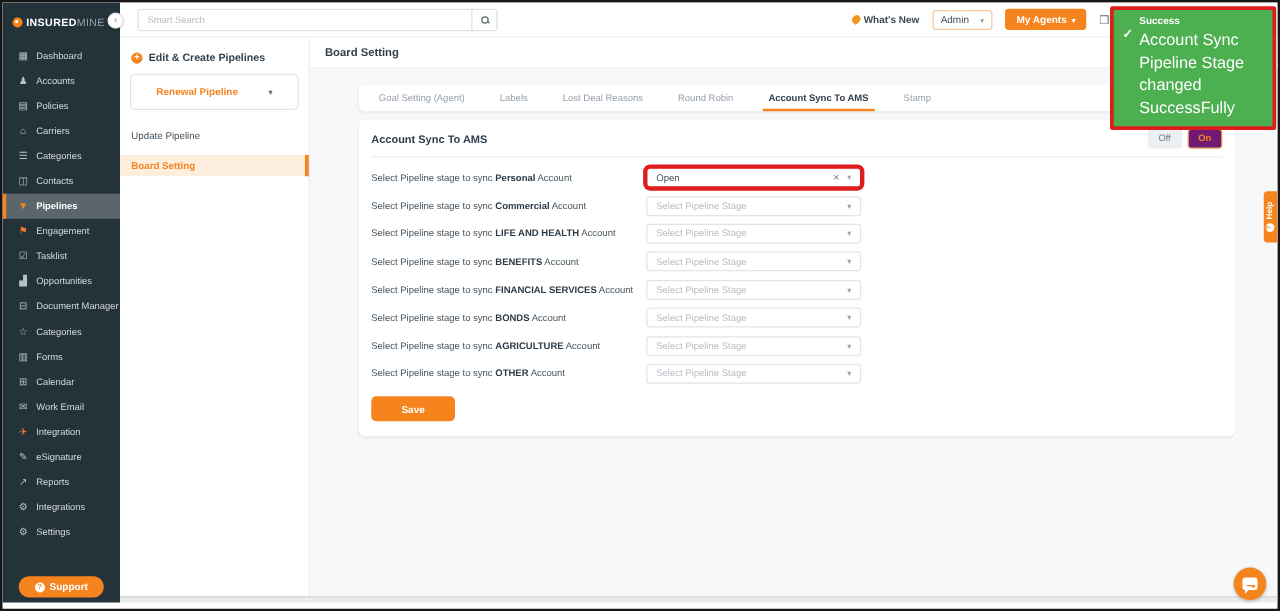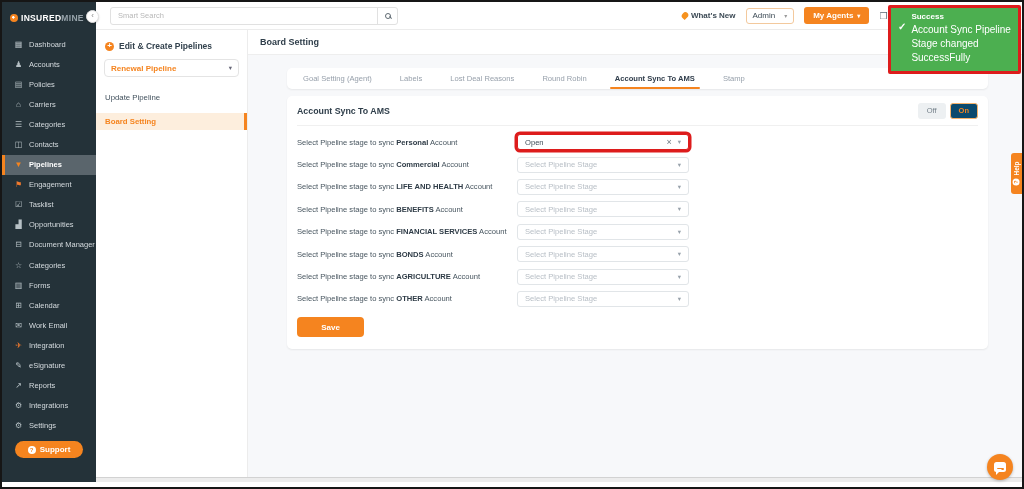--- a/index.html
+++ b/index.html
@@ -5,28 +5,28 @@
   * { margin:0; padding:0; box-sizing:border-box; }
   html,body { width:1024px; height:489px; background:#fff; font-family:"Liberation Sans", sans-serif; }
   .frame { position:relative; width:1024px; height:489px; border:2px solid #161616; background:#fff; overflow:hidden; }
   .app { display:flex; height:480px; }
 
   
   .sidebar { width:94px; flex:none; background:#243239; display:flex; flex-direction:column; }
   .logo { display:flex; align-items:center; gap:3px; padding:11px 0 6px 8px; }
   .logo-dot { width:8px; height:8px; border-radius:50%; background:radial-gradient(circle at 42% 42%, #fff 0 1px, #f5841f 1.5px); flex:none; }
   .logo-text { font-size:8.5px; font-weight:700; color:#fff; letter-spacing:.3px; white-space:nowrap; }
-  .logo-text .lt2 { color:#97a3aa; font-weight:700; }
+  .logo-text .lt2 { color:#97a3aa; font-weight:400; }
   .nav { flex:1; margin-top:5px; }
   .nav-item { display:flex; align-items:center; gap:6px; height:20.1px; padding-left:9px; border-left:3px solid transparent; font-size:7.5px; color:#d4dade; cursor:pointer; }
   .nav-icon { width:9px; font-size:8px; color:#b6c0c5; text-align:center; flex:none; }
   .nav-icon.accent { color:#f07a2e; }
   .nav-item.active { background:#5a656c; border-left-color:#f5841f; color:#fff; font-weight:600; }
   .nav-item.active .nav-icon { color:#f5841f; }
-  .support-btn { margin:4px auto 24px; background:#f5841f; color:#fff; border-radius:10px; padding:4px 13px; font-size:8px; font-weight:700; display:flex; align-items:flex-end; gap:4px; cursor:pointer; }
+  .support-btn { margin:4px auto 4px; background:#f5841f; color:#fff; border-radius:10px; padding:4px 13px; font-size:8px; font-weight:700; display:flex; align-items:flex-end; gap:4px; cursor:pointer; }
   .support-q { width:8px; height:8px; border-radius:50%; background:#fff; color:#f5841f; font-size:6px; line-height:8px; text-align:center; font-weight:700; }
 
   
   .rightcol { flex:1; display:flex; flex-direction:column; min-width:0; }
   .topbar { height:28px; flex:none; background:#fff; border-bottom:1px solid #ececec; display:flex; align-items:center; padding:0 100px 0 14px; }
   .search-wrap { display:flex; align-items:center; border:1px solid #e1e1e1; border-radius:3px; height:18px; width:288px; background:#fff; }
   .search-input { border:none; outline:none; flex:1; font-size:7.5px; padding:0 7px; color:#444; background:transparent; }
   .search-input::placeholder { color:#b8b8b8; }
   .search-btn { width:20px; height:100%; border-left:1px solid #e1e1e1; display:flex; align-items:center; justify-content:center; cursor:pointer; }
   .mag { width:6px; height:6px; border:1px solid #5f6a72; border-radius:50%; position:relative; }
@@ -40,46 +40,46 @@
   .my-agents .caret { font-size:6px; }
   .tb-icons { display:flex; align-items:center; gap:9px; }
   .tb-icon { font-size:9px; color:#5c6b76; cursor:pointer; }
 
   .collapse-btn { position:absolute; left:84px; top:8px; width:13px; height:13px; border-radius:50%; background:#fff; border:1px solid #e2e2e2; box-shadow:0 1px 2px rgba(0,0,0,.18); font-size:8px; line-height:10px; color:#8a8a8a; text-align:center; z-index:40; cursor:pointer; }
 
   
   .toast { position:absolute; top:3px; right:1px; width:133px; background:#4caf50; border:3px solid #dd1c1c; border-radius:2px; color:#fff; padding:4px 6px 6px 7px; display:flex; gap:5px; z-index:50; }
   .toast-check { font-size:10px; font-weight:700; margin-top:9px; flex:none; }
   .toast-title { font-weight:700; font-size:8px; margin-bottom:1.5px; }
-  .toast-msg { font-size:10px; line-height:1.4; }
+  .toast-msg { font-size:13px; line-height:1.4; }
 
   
   .content { flex:1; display:flex; min-height:0; }
   .panel2 { width:152px; flex:none; background:#fff; border-right:1px solid #ececec; padding-top:8px; }
   .p2-header { display:flex; align-items:center; gap:5px; padding:3px 9px 5px; font-size:8.5px; font-weight:700; color:#33424e; }
   .plus-icon { width:9px; height:9px; border-radius:50%; background:#f5841f; color:#fff; font-size:8px; line-height:8px; text-align:center; flex:none; }
-  .pipeline-select { margin:3px 8px 12px; border:1px solid #e4e4e4; border-radius:4px; height:18px; display:flex; align-items:center; justify-content:space-between; padding:0 6px; font-size:8px; font-weight:700; color:#f5841f; cursor:pointer; }
+  .pipeline-select { margin:3px 8px 12px; border:1px solid #e4e4e4; border-radius:4px; height:29px; display:flex; align-items:center; justify-content:space-between; padding:0 20px; font-size:8px; font-weight:700; color:#f5841f; cursor:pointer; }
   .pipeline-select .caret { font-size:6.5px; color:#667; font-weight:400; }
   .p2-item { height:17px; display:flex; align-items:center; padding:0 9px; margin-top:7px; font-size:7.8px; color:#43525e; border-right:3px solid transparent; cursor:pointer; }
   .p2-item.active { background:#fdeedd; color:#f5841f; border-right-color:#f5841f; font-weight:600; }
 
   
   .main { flex:1; background:#f7f8fa; position:relative; min-width:0; }
   .page-header { height:25px; background:#fff; border-bottom:1px solid #eee; display:flex; align-items:center; padding-left:12px; font-size:9px; font-weight:700; color:#2f3e4a; }
   .tabbar { margin:13px 34px 0 39px; background:#fff; border-radius:5px; box-shadow:0 1px 2px rgba(0,0,0,.07); height:21px; display:flex; align-items:center; padding:0 2px; }
   .tab { padding:0 14px; font-size:7.6px; color:#97a0ab; height:100%; display:flex; align-items:center; position:relative; cursor:pointer; white-space:nowrap; }
   .tab.active { color:#313e4c; font-weight:700; }
   .tab.active::after { content:''; position:absolute; left:9px; right:9px; bottom:0; height:2px; background:#f5841f; border-radius:1px; }
   .card { margin:7px 34px 0 39px; background:#fff; border-radius:5px; box-shadow:0 1px 2px rgba(0,0,0,.07); padding:0 10px 12px; }
   .card-head { height:30px; display:flex; align-items:center; justify-content:space-between; border-bottom:1px solid #f0f0f0; }
   .card-title { font-size:8.8px; font-weight:700; color:#2f3e4a; }
   .toggle { display:flex; gap:4px; }
   .tg { font-size:7.5px; padding:2.5px 8px; border-radius:3px; border:1px solid transparent; cursor:pointer; }
   .tg-off { background:#edf0f2; color:#74808a; }
-  .tg-on { background:#0c4a6e; color:#f5841f; border-color:#f7b26a; font-weight:600; }
+  .tg-on { background:#701a75; color:#f5841f; border-color:#f7b26a; font-weight:600; }
   .rows { padding-top:5px; }
   .row { display:flex; align-items:center; height:22.4px; }
   .row-label { width:220px; flex:none; font-size:7.6px; color:#47555f; }
   .row-label b { color:#2e3b46;margin-top:25px; }
   .select { width:172px; height:16px; border:1px solid #e1e5e8; border-radius:3px; background:#fff; display:flex; align-items:center; padding:0 7px; font-size:7.6px; cursor:pointer; }
   .sel-text { flex:1; color:#b7bec5; overflow:hidden; white-space:nowrap; }
   .select.filled .sel-text { color:#3f4c57; }
   .sel-x { display:none; color:#6f7a83; font-size:9px; margin-right:6px; line-height:1; }
   .select.filled .sel-x { display:block; }
   .sel-caret { color:#98a2ab; font-size:6.5px; }

